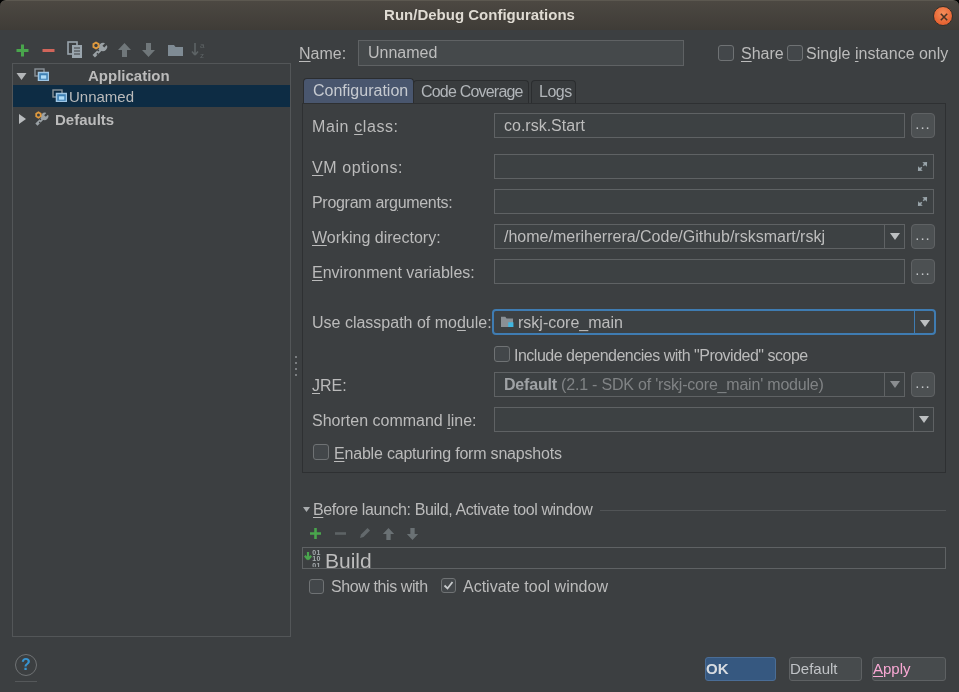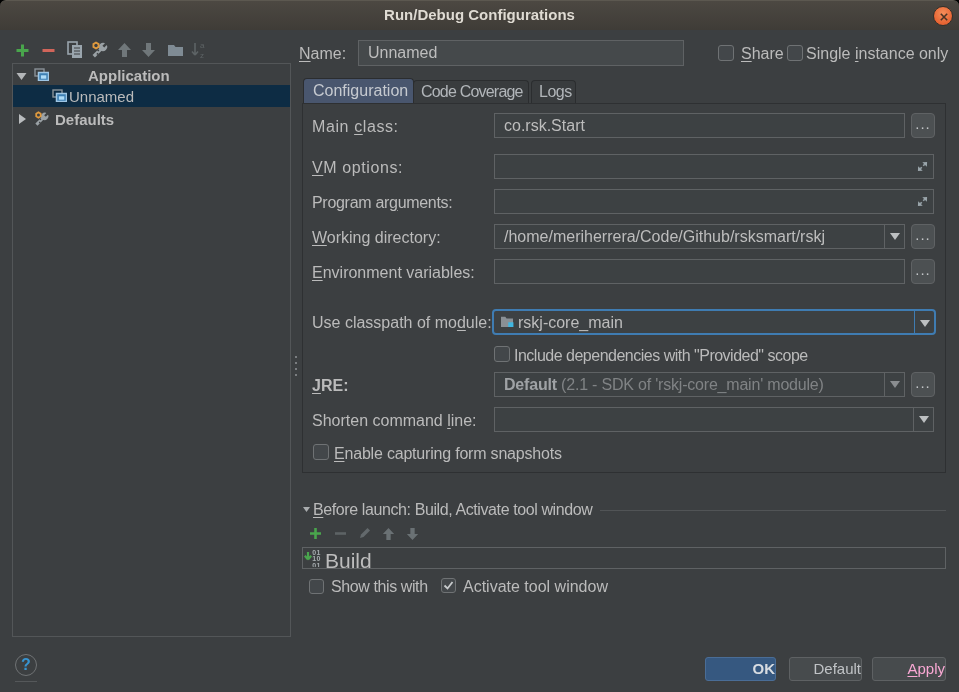--- a/index.html
+++ b/index.html
@@ -27,21 +27,21 @@
   .dots3{position:absolute;width:24px;height:25px;background:#4c5052;border:1px solid #5f6264;
       border-radius:4px;box-sizing:border-box;color:#c3c6c8;font-size:15px;text-align:center;
       line-height:20px;letter-spacing:1px;}
   .combo-arrow{position:absolute;width:20px;height:23px;border-left:1px solid #5f6264;}
   u{text-decoration:underline;text-underline-offset:2px;}
   
   .tab{position:absolute;box-sizing:border-box;font-size:16px;
        border:1px solid #2b2d2f;border-bottom:none;border-radius:4px 4px 0 0;}
   
   .btn{position:absolute;box-sizing:border-box;border-radius:3px;font-size:15px;
-       text-align:right;}
+       text-align:left;}
 </style>
 </head>
 <body>
 <div id="win">
   <div id="titlebar">
     <div id="title">Run/Debug Configurations</div>
     <div id="closebtn">
         <svg width="12" height="12" viewBox="0 0 12 12">
           <path d="M2.8 2.8 L9.2 9.2 M9.2 2.8 L2.8 9.2" stroke="#4a3425" stroke-width="1.6"></path>
         </svg>
@@ -191,21 +191,21 @@
       </svg>
   <div style="position:absolute;left:914px;top:281px;width:20px;height:22px;border-left:1px solid #3f7cb2;">
         <svg style="position:absolute;left:5px;top:9px;" width="10" height="7" viewBox="0 0 10 7">
           <path d="M0 0 H10 L5 7 Z" fill="#bcbfc1"></path>
         </svg>
       </div>
 
   <div class="cb" style="left:494px;top:316px;"></div>
   <div class="lbl" style="left:514px;top:317px;letter-spacing:-0.5px;">Include dependencies with "Provided" scope</div>
 
-  <div class="lbl" style="left:312px;top:347px;font-weight:bold;"><u>J</u>RE:</div>
+  <div class="lbl" style="left:312px;top:347px;"><u>J</u>RE:</div>
   <div class="fld" style="left:494px;top:342px;width:411px;height:25px;"></div>
   <div class="fldtxt" style="left:504px;top:346px;color:#9fa2a5;letter-spacing:-0.2px;"><b>Default</b> <span style="color:#808385;">(2.1 - SDK of 'rskj-core_main' module)</span></div>
   <div class="combo-arrow" style="left:884px;top:343px;">
         <svg style="position:absolute;left:5px;top:8px;" width="10" height="7" viewBox="0 0 10 7">
           <path d="M0 0 H10 L5 7 Z" fill="#8a8d90"></path>
         </svg>
       </div>
   <div class="dots3" style="left:911px;top:342px;">...</div>
 
   <div class="lbl" style="left:312px;top:382px;">Shorten command <u>l</u>ine:</div>

